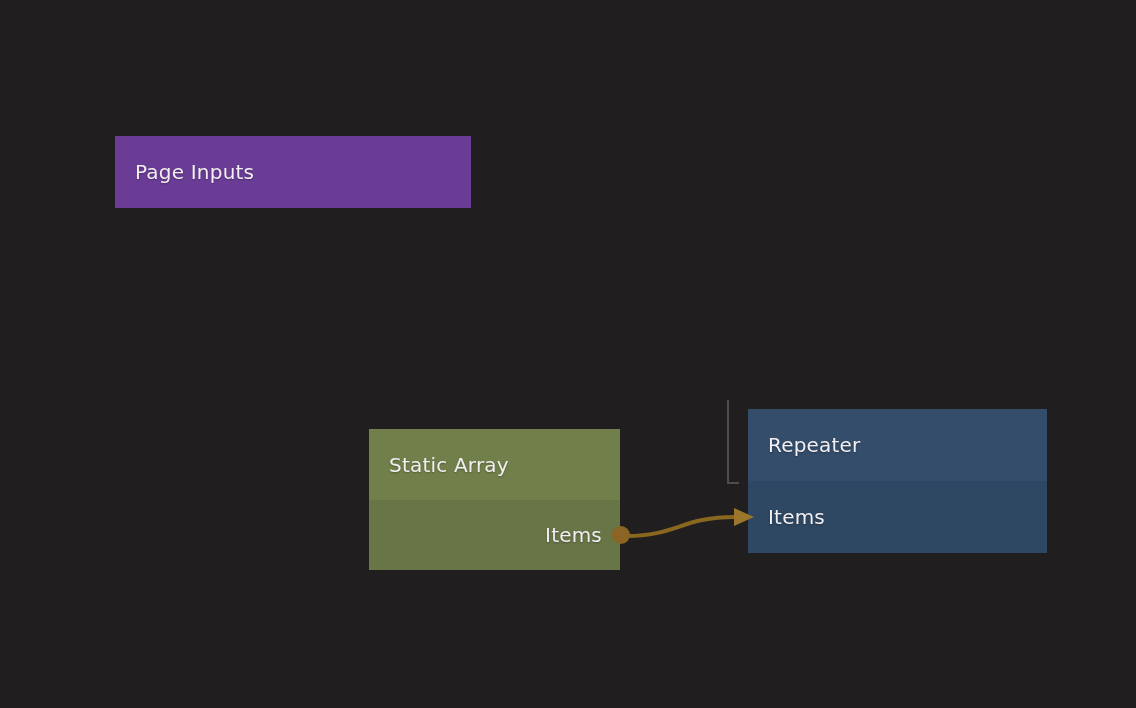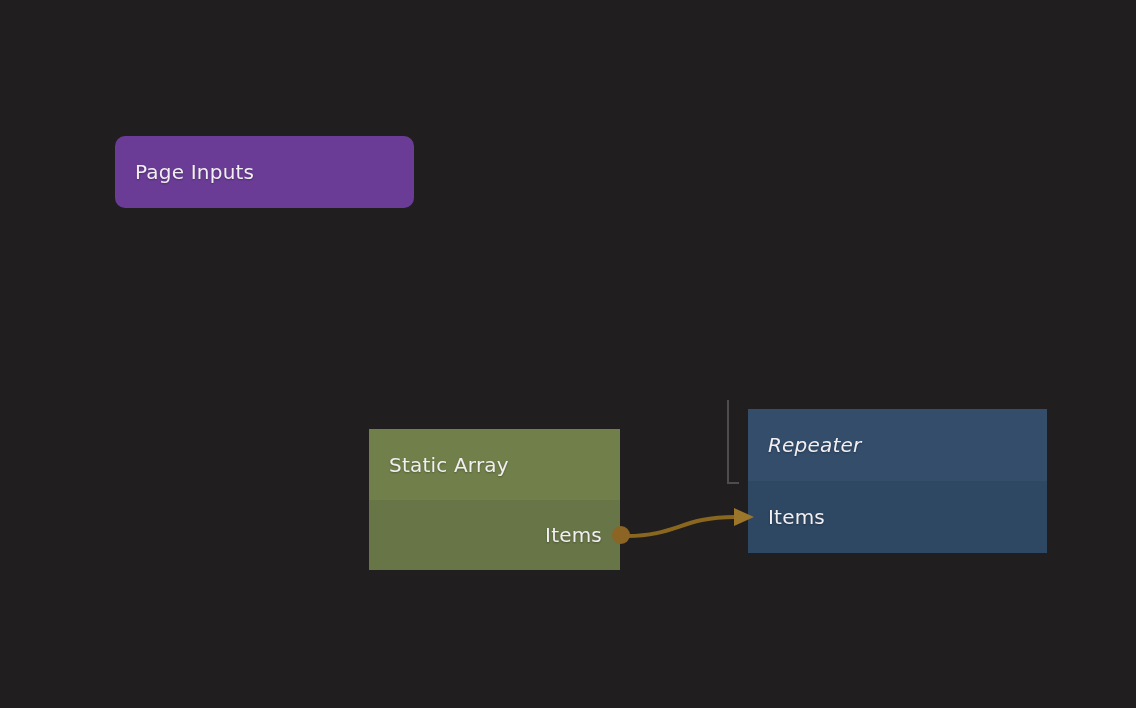--- a/index.html
+++ b/index.html
@@ -35,36 +35,35 @@
     align-items: center;
     padding: 0 20px;
     font-size: 20px;
     font-weight: 400;
     letter-spacing: 0.2px;
     text-shadow: 0 1px 2px rgba(0,0,0,0.30);
     box-sizing: border-box;
   }
   
   .node-page-inputs {
-    left: 115px; top: 136px; width: 299px; height: 72px;
+    left: 115px; top: 136px; width: 356px; height: 72px;
     background: #6a3c96;
-    border-radius: 10px;
   }
   .node-page-inputs .node-title-only { height: 72px; }
   
   .node-page {
     left: 708px; top: 319px; width: 300px; height: 72px;
     background: #334d6b;
   }
   .node-page .node-title-only { height: 72px; }
   
   .node-repeater {
     left: 748px; top: 409px; width: 299px;
   }
-  .node-repeater .node-header { height: 72px; background: #334d6b; font-style: italic; }
+  .node-repeater .node-header { height: 72px; background: #334d6b; }
   .node-repeater .node-row { height: 72px; background: #2e4762; }
   
   .node-static-array {
     left: 321px; top: 429px; width: 299px; padding-left: 48px;
   }
   .node-static-array .node-header { height: 71px; background: #71804a; }
   .node-static-array .node-row {
     height: 70px; background: #687547;
     justify-content: flex-end;
     padding-right: 18px;

